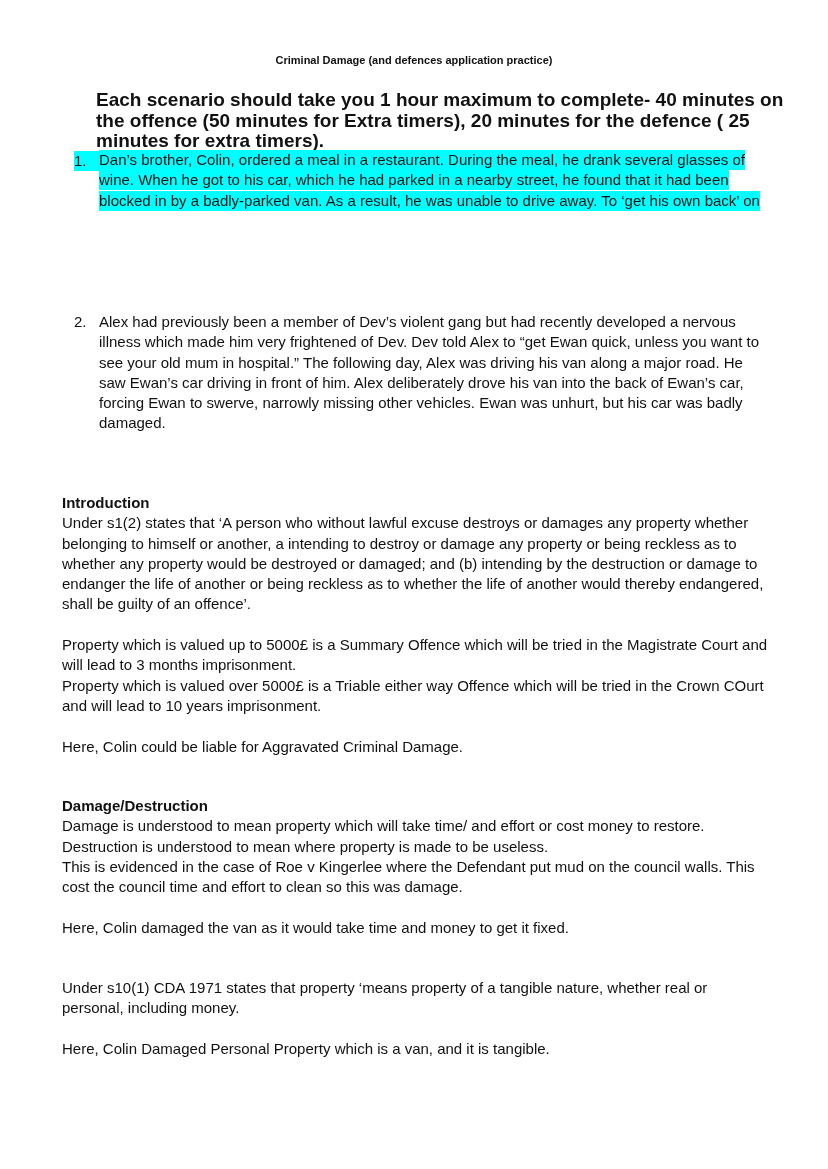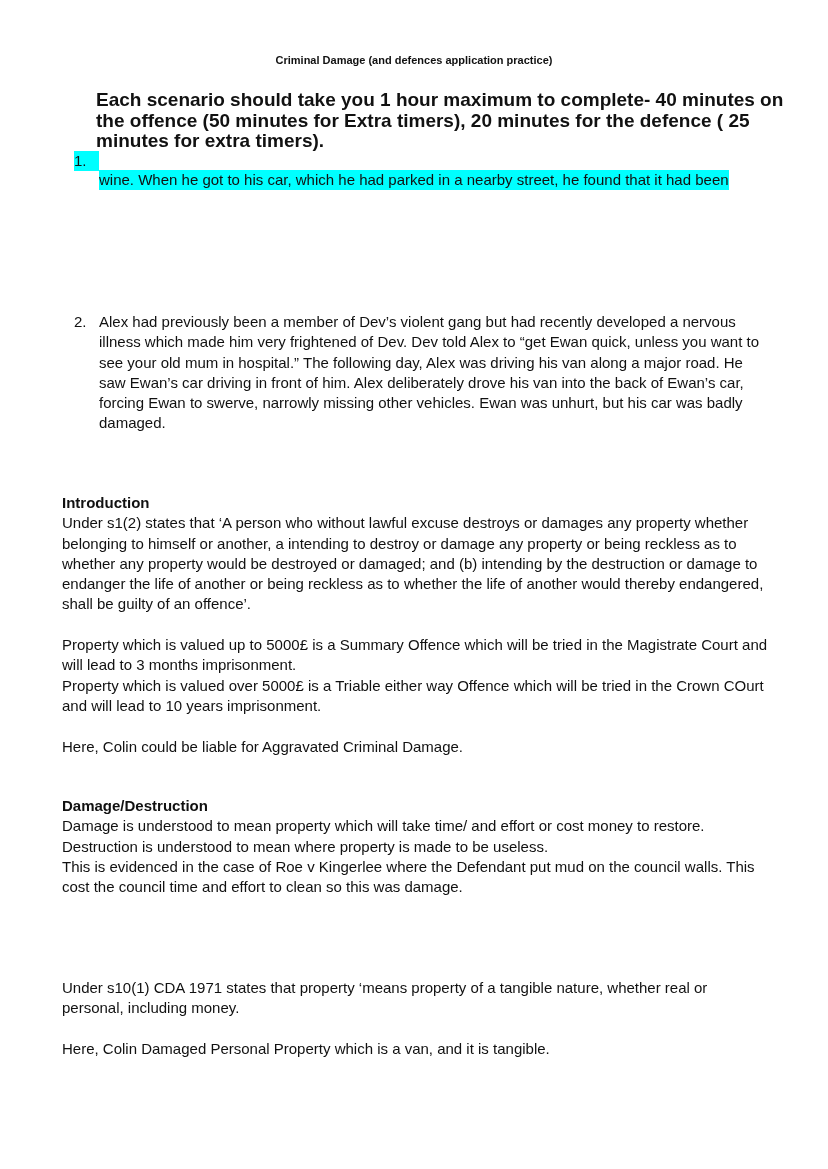--- a/index.html
+++ b/index.html
@@ -91,23 +91,23 @@
 
 <div class="page">
 
   <div class="title">Criminal Damage (and defences application practice)</div>
 
   <div class="instructions">Each scenario should take you 1 hour maximum to complete- 40 minutes on the offence (50 minutes for Extra timers), 20 minutes for the defence ( 25 minutes for extra timers).</div>
 
   <div class="scenario first">
     <span class="num">1.</span>
     <div class="txt">
-      <br>
+      <span class="hl">Dan’s brother, Colin, ordered a meal in a restaurant. During the meal, he drank several glasses of</span><br>
       <span class="hl">wine.  When he got to his car, which he had parked in a nearby street, he found that it had been</span><br>
-      <br>
+      <span class="hl">blocked in by a badly-parked van. As a result, he was unable to drive away. To ‘get his own back’ on</span><br>
     </div>
   </div>
 
   <div class="scenario second">
     <span class="num">2.</span>
     <div class="txt">
       <span>Alex had previously been a member of Dev’s violent gang but had recently developed a nervous</span><br>
       <span>illness which made him very frightened of Dev. Dev told Alex to “get Ewan quick, unless you want to</span><br>
       <span>see your old mum in hospital.” The following day, Alex was driving his van along a major road. He</span><br>
       <span>saw Ewan’s car driving in front of him. Alex deliberately drove his van into the back of Ewan’s car,</span><br>
@@ -140,20 +140,21 @@
 
   <div class="section sec-damage">
     <span class="heading">Damage/Destruction</span>
     <p>
       <span>Damage is understood to mean property which will take time/ and effort or cost money to restore.</span><br>
       <span>Destruction is understood to mean where property is made to be useless.</span><br>
       <span>This is evidenced in the case of Roe v Kingerlee where the Defendant put mud on the council walls. This</span><br>
       <span>cost the council time and effort to clean so this was damage.</span>
     </p>
     <div class="gap"></div>
+    <p>Here, Colin damaged the van as it would take time and money to get it fixed.</p>
   </div>
 
   <div class="section sec-property">
     <p>
       <span>Under s10(1) CDA 1971 states that property  ‘means property of a tangible nature, whether real or</span><br>
       <span>personal, including money.</span>
     </p>
     <div class="gap"></div>
     <p>Here, Colin Damaged Personal Property which is a  van, and it is tangible.</p>
   </div>

